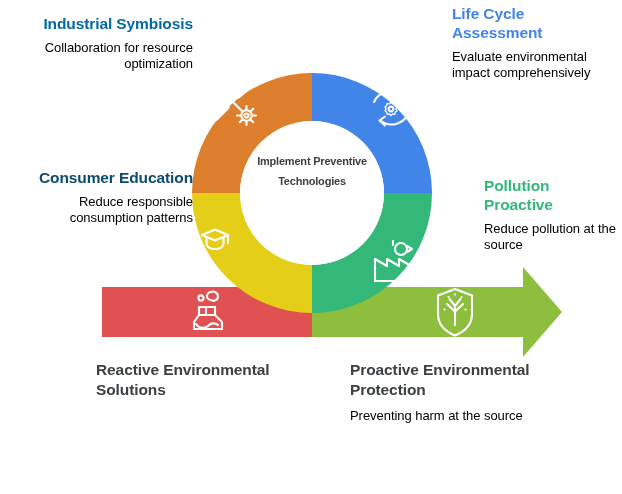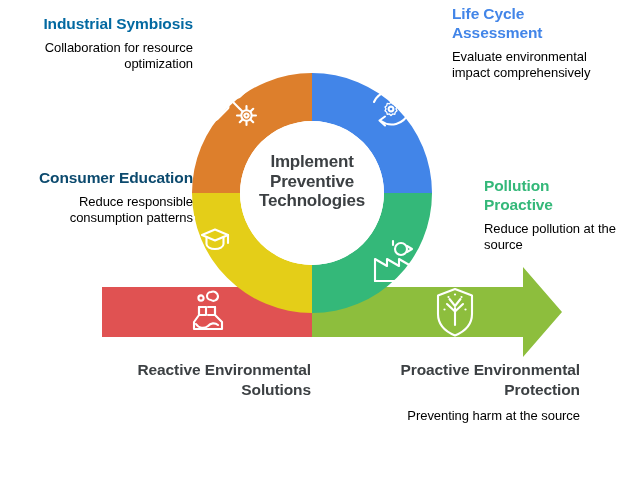--- a/index.html
+++ b/index.html
@@ -21,37 +21,37 @@
   .tblock .ttl{
     font-size:15.5px;font-weight:bold;line-height:19px;margin:0 0 7px 0;
     letter-spacing:-0.1px;
   }
   .tblock .dsc{
     font-size:13px;line-height:15.5px;color:#000000;margin:0;
     letter-spacing:-0.05px;
   }
   .align-right{text-align:right;}
   .align-left{text-align:left;}
-  .align-center{text-align:right;}
+  .align-center{text-align:left;}
 
   
   #blk-industrial{left:18px;top:14px;width:175px;}
   #blk-consumer{left:8px;top:168px;width:185px;}
   #blk-lifecycle{left:452px;top:4px;width:160px;}
   #blk-pollution{left:484px;top:176px;width:136px;}
   #blk-reactive{left:96px;top:360px;width:215px;}
   #blk-proactive{left:350px;top:360px;width:230px;}
 
   #blk-reactive .ttl,#blk-proactive .ttl{font-size:15.5px;line-height:19.5px;color:#3c4043;}
   #blk-reactive .dsc,#blk-proactive .dsc{margin-top:9px;}
 
   
   #center-label{
     position:absolute;left:232px;top:152px;width:160px;
-    text-align:center;font-size:17px;font-weight:bold;
+    text-align:center;font-size:11px;font-weight:bold;
     line-height:19.5px;color:#3c4043;letter-spacing:-0.2px;
   }
 </style>
 </head>
 <body>
 
 <div class="stage">
 
   <svg class="graphic" viewBox="0 0 622 494">
 

